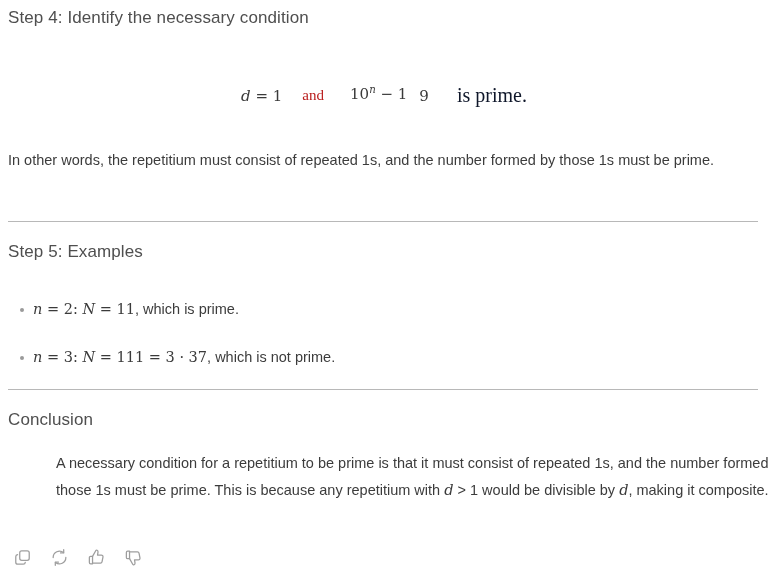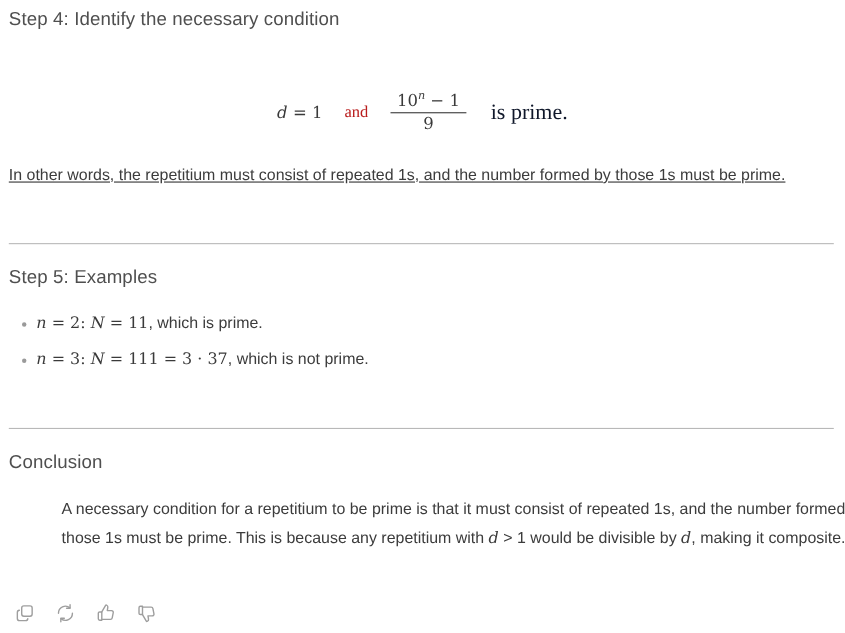--- a/index.html
+++ b/index.html
@@ -89,21 +89,20 @@
   }
   .eq-tail {
     font-family: Liberation Serif, serif;
     font-style: normal;
     font-size: 20px;
     color: #0f172a;
     padding-left: 18px;
   }
   .frac {
     display: inline-flex;
-    flex-direction: column;
     align-items: center;
     vertical-align: middle;
     font-size: 15px;
     line-height: 1.05;
   }
   .frac .num {
     padding: 0 6px 2px 6px;
     white-space: nowrap;
   }
   .frac .bar {
@@ -126,20 +125,21 @@
     list-style: none;
     margin: 0;
     padding: 0;
   }
   ul.examples li {
     position: relative;
     padding-left: 33px;
     font-size: 14.5px;
     line-height: 33px;
     color: #3c3c3c;
+    margin-top: 15px;
   }
   ul.examples li::before {
     content: "";
     position: absolute;
     left: 20px;
     top: 15px;
     width: 4px;
     height: 4px;
     border-radius: 50%;
     background: #9a9a9a;
@@ -186,21 +186,21 @@
       <span class="eq-and">and</span>
       <span class="frac">
         <span class="num"><span class="math-up">10</span><sup class="exp math">n</sup><span class="op"> − 1</span></span>
         <span class="bar"></span>
         <span class="den math-up">9</span>
       </span>
       <span class="eq-tail">is prime.</span>
     </div>
   </div>
 
-  <div style="position:absolute; left:8px; top:147px; width:745px;text-decoration:underline;">
+  <div style="position:absolute; left:8px; top:147px; width:745px;">
     <p class="body-text">In other words, the repetitium must consist of repeated 1s, and the number formed by those 1s must be prime.</p>
   </div>
 
   <hr class="divider" style="position:absolute; left:8px; top:221px; width:750px;">
 
   <div style="position:absolute; left:8px; top:242px; width:752px;">
     <h2 class="section-heading">Step 5: Examples</h2>
   </div>
 
   <ul class="examples" style="position:absolute; left:0px; top:278px; width:768px;">

